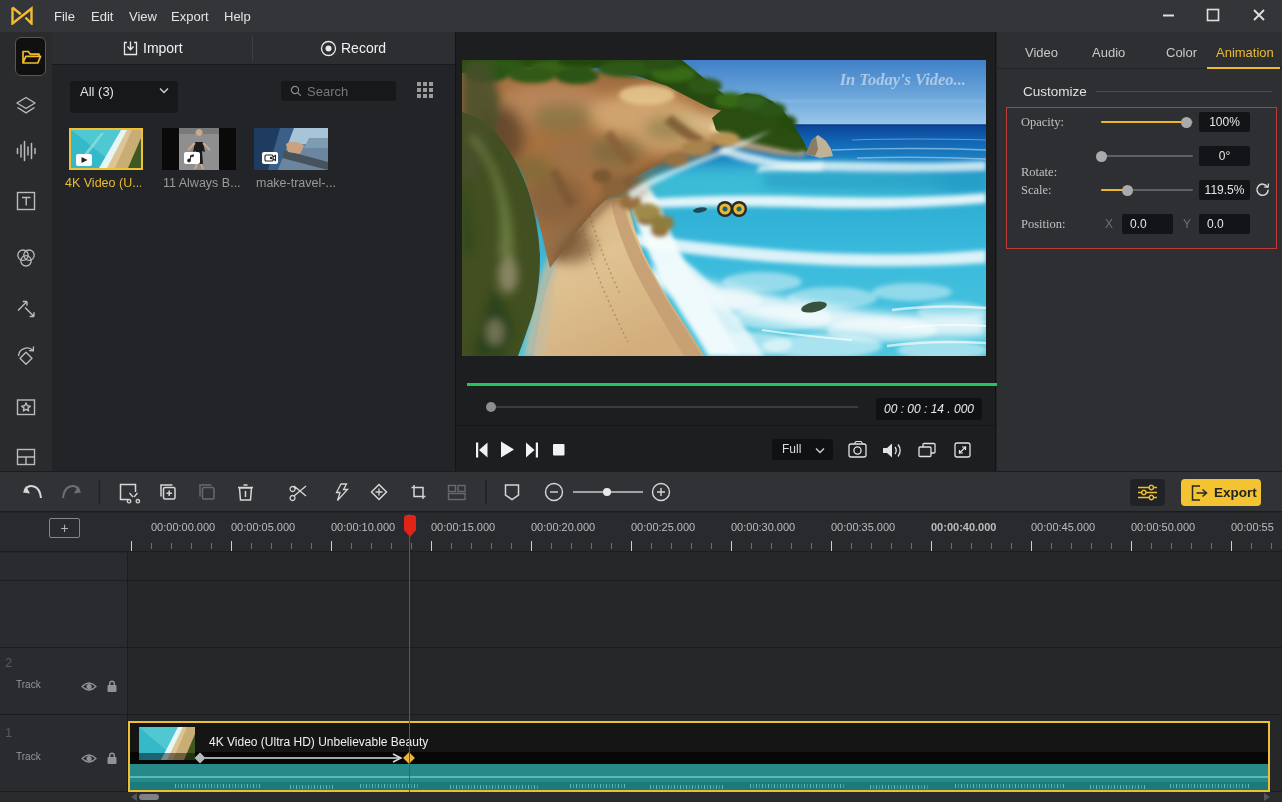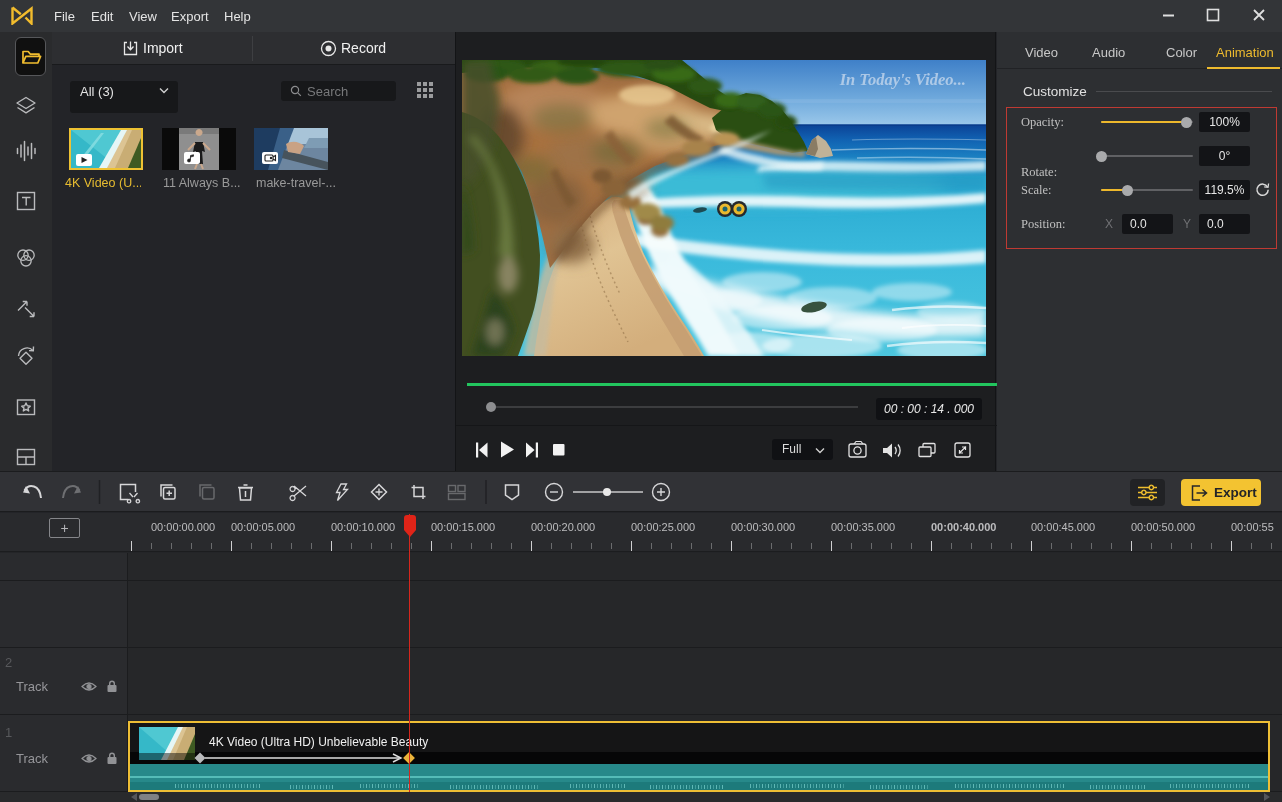--- a/index.html
+++ b/index.html
@@ -49,21 +49,21 @@
 
 #timeline{left:0;top:513px;width:1282px;height:289px;background:#242528;}
 #ruler{left:0;top:0;width:1282px;height:39px;background:#292a2d;border-bottom:1px solid #1c1d1f;}
 #plusbox{left:49px;top:5px;width:31px;height:20px;border:1px solid #85868a;border-radius:2px;color:#b5b5b8;font-size:14px;text-align:center;line-height:18px;}
 .tlab{top:8px;font-size:11px;color:#bcbcbe;white-space:nowrap;}
 #minorticks{left:131px;top:30px;width:1151px;height:6px;background:repeating-linear-gradient(90deg,#6b6c6e 0,#6b6c6e 1px,transparent 1px,transparent 20px);}
 #majorticks{left:131px;top:28px;width:1151px;height:10px;background:repeating-linear-gradient(90deg,#cfcfd1 0,#cfcfd1 1px,transparent 1px,transparent 100px);}
 .trow{left:0;width:1282px;background:#262729;border-bottom:1px solid #1b1c1e;}
 .tleft{left:0;top:0;width:128px;height:100%;background:#2a2b2e;border-right:1px solid #1b1c1e;}
 .tnum{left:5px;top:4px;font-size:13px;color:#58595c;}
-.ttxt{left:16px;font-size:13px;color:#96969a;}
+.ttxt{left:16px;font-size:10px;color:#96969a;}
 #clip{left:128px;top:208px;width:1142px;height:71px;background:#161617;border:2px solid #eebe35;}
 #bottombar{left:0;top:279px;width:1282px;height:10px;background:#292a2c;}
 .wv{height:4px;background:repeating-linear-gradient(90deg,rgba(150,235,230,.55) 0 1px,transparent 1px 3px,rgba(150,235,230,.3) 3px 4px,transparent 4px 6px);}
 </style>
 </head>
 <body>
 <div id="stage">
 
   <div class="abs" id="titlebar">
     <div class="abs" id="logo" style="left:11px;top:6px;">

